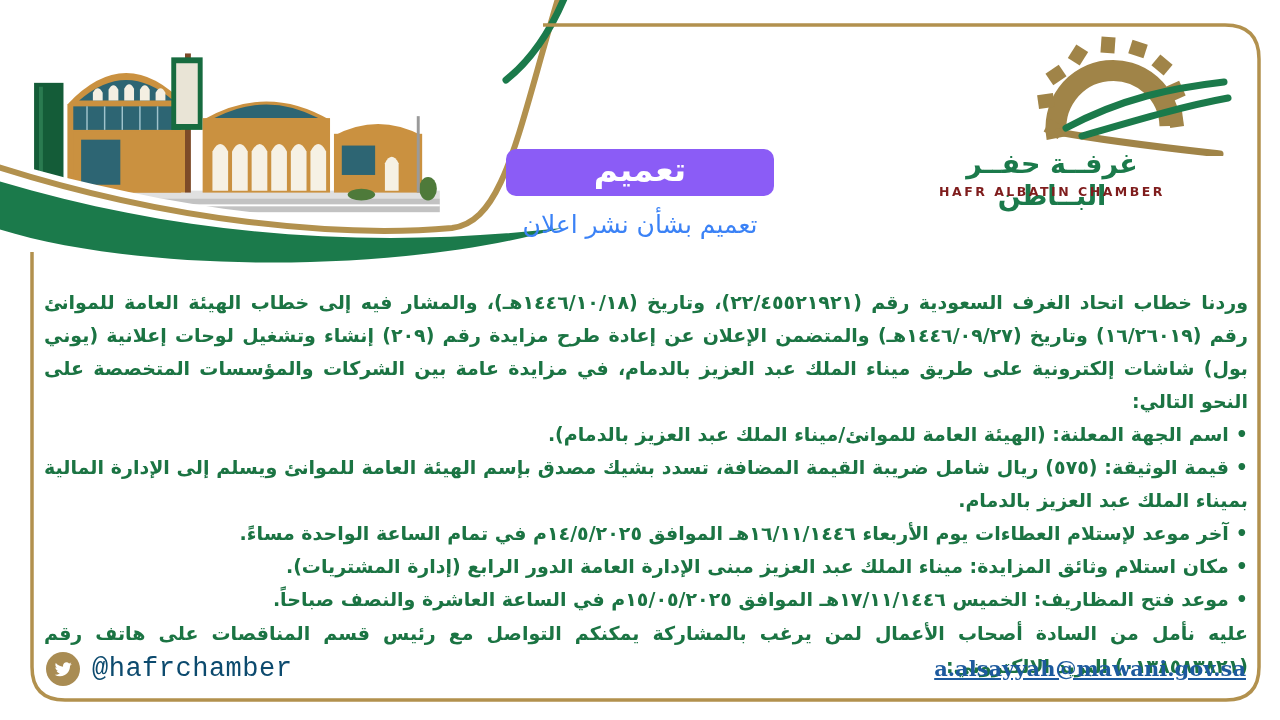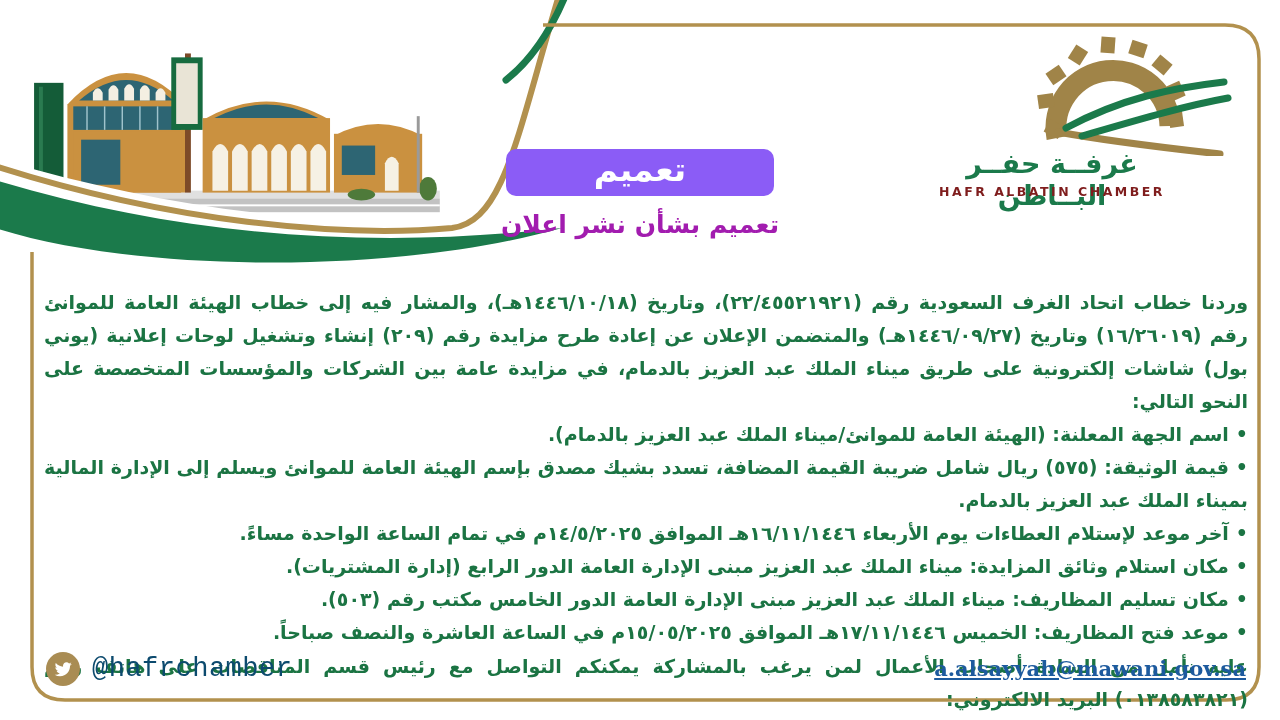--- a/index.html
+++ b/index.html
@@ -10,22 +10,22 @@
   .abs{position:absolute;}
 
   
   #building{left:28px;top:26px;width:412px;height:196px;}
   #decor{left:0;top:0;width:1280px;height:720px;pointer-events:none;}
 
   
   .stamp{left:506px;top:149px;width:268px;height:47px;background:#8b5cf6;
          border-radius:10px;display:flex;align-items:center;justify-content:center;}
   .stamp span{color:#ffffff;font-size:33px;font-weight:bold;line-height:1;padding-bottom:6px;}
-  .subject{left:420px;top:210px;width:440px;text-align:center;color:#a21caf;
-           font-size:25px;font-weight:bold;direction:rtl;}
+  .subject{left:420px;top:210px;width:440px;text-align:center;color:#3b82f6;
+           font-size:25px;font-weight:normal;direction:rtl;}
 
   
   .logo{left:902px;top:36px;width:330px;height:170px;}
   .logo .art{position:absolute;left:60px;top:0;width:270px;height:120px;}
   .logo .name-ar{position:absolute;top:112px;left:10px;width:280px;text-align:center;
                  color:#1b7a4b;font-size:27px;font-weight:bold;direction:rtl;line-height:1.2;}
   .logo .name-en{position:absolute;top:148px;left:10px;width:280px;text-align:center;
                  color:#7f1d1d;font-size:12.5px;font-weight:bold;letter-spacing:2.5px;}
 
   
@@ -145,21 +145,20 @@
     <div class="name-ar">غرفــة حفــر البــاطن</div>
     <div class="name-en">HAFR ALBATIN CHAMBER</div>
   </div>
 
   <div class="abs letter">
     <p class="intro">وردنا خطاب اتحاد الغرف السعودية رقم (٢٢/٤٥٥٢١٩٢١)، وتاريخ (١٤٤٦/١٠/١٨هـ)،  والمشار فيه إلى خطاب الهيئة العامة للموانئ رقم (١٦/٢٦٠١٩) وتاريخ (١٤٤٦/٠٩/٢٧هـ) والمتضمن الإعلان عن إعادة طرح مزايدة رقم (٢٠٩) إنشاء وتشغيل لوحات إعلانية (يوني بول) شاشات إلكترونية على طريق ميناء الملك عبد العزيز بالدمام، في مزايدة عامة بين الشركات والمؤسسات المتخصصة على النحو التالي:</p>
     <div class="bullet">اسم الجهة المعلنة: (الهيئة العامة للموانئ/ميناء الملك عبد العزيز بالدمام).</div>
     <div class="bullet">قيمة الوثيقة: (٥٧٥) ريال شامل ضريبة القيمة المضافة، تسدد بشيك مصدق بإسم الهيئة العامة للموانئ ويسلم إلى الإدارة المالية بميناء الملك عبد العزيز بالدمام.</div>
     <div class="bullet">آخر موعد لإستلام العطاءات يوم الأربعاء ١٦/١١/١٤٤٦هـ الموافق ١٤/٥/٢٠٢٥م في تمام الساعة الواحدة مساءً.</div>
     <div class="bullet">مكان استلام وثائق المزايدة: ميناء الملك عبد العزيز مبنى الإدارة العامة الدور الرابع (إدارة المشتريات).</div>
-    <div class="bullet">مكان تسليم المظاريف: ميناء الملك عبد العزيز مبنى الإدارة العامة الدور الخامس مكتب رقم (٥٠٣).</div>
     <div class="bullet">موعد فتح المظاريف: الخميس ١٧/١١/١٤٤٦هـ الموافق ١٥/٠٥/٢٠٢٥م في الساعة العاشرة والنصف صباحاً.</div>
     <div class="closing">عليه نأمل من السادة أصحاب الأعمال لمن يرغب بالمشاركة يمكنكم التواصل مع رئيس قسم المناقصات على هاتف رقم (٠١٣٨٥٨٣٨٢١) البريد الالكتروني:</div>
   </div>
 
   <div class="abs twitter">
     <span class="badge">
       <svg width="20" height="20" viewBox="0 0 24 24" fill="#ffffff">
         <path d="M22.5 5.9c-.8.35-1.6.58-2.4.68.9-.52 1.55-1.35 1.87-2.33-.83.5-1.74.85-2.7 1.05A4.2 4.2 0 0 0 16.2 4c-2.32 0-4.2 1.88-4.2 4.2 0 .33.04.65.1.96-3.5-.18-6.6-1.85-8.68-4.4-.36.62-.57 1.35-.57 2.12 0 1.46.74 2.74 1.87 3.5-.69-.03-1.33-.22-1.9-.53v.05c0 2.04 1.45 3.74 3.37 4.13-.35.1-.72.15-1.1.15-.27 0-.53-.03-.79-.08.53 1.67 2.08 2.88 3.92 2.92A8.44 8.44 0 0 1 2 18.77 11.9 11.9 0 0 0 8.44 20.7c7.73 0 11.96-6.4 11.96-11.96v-.54c.82-.6 1.53-1.33 2.1-2.3z"></path>
       </svg>
     </span>

